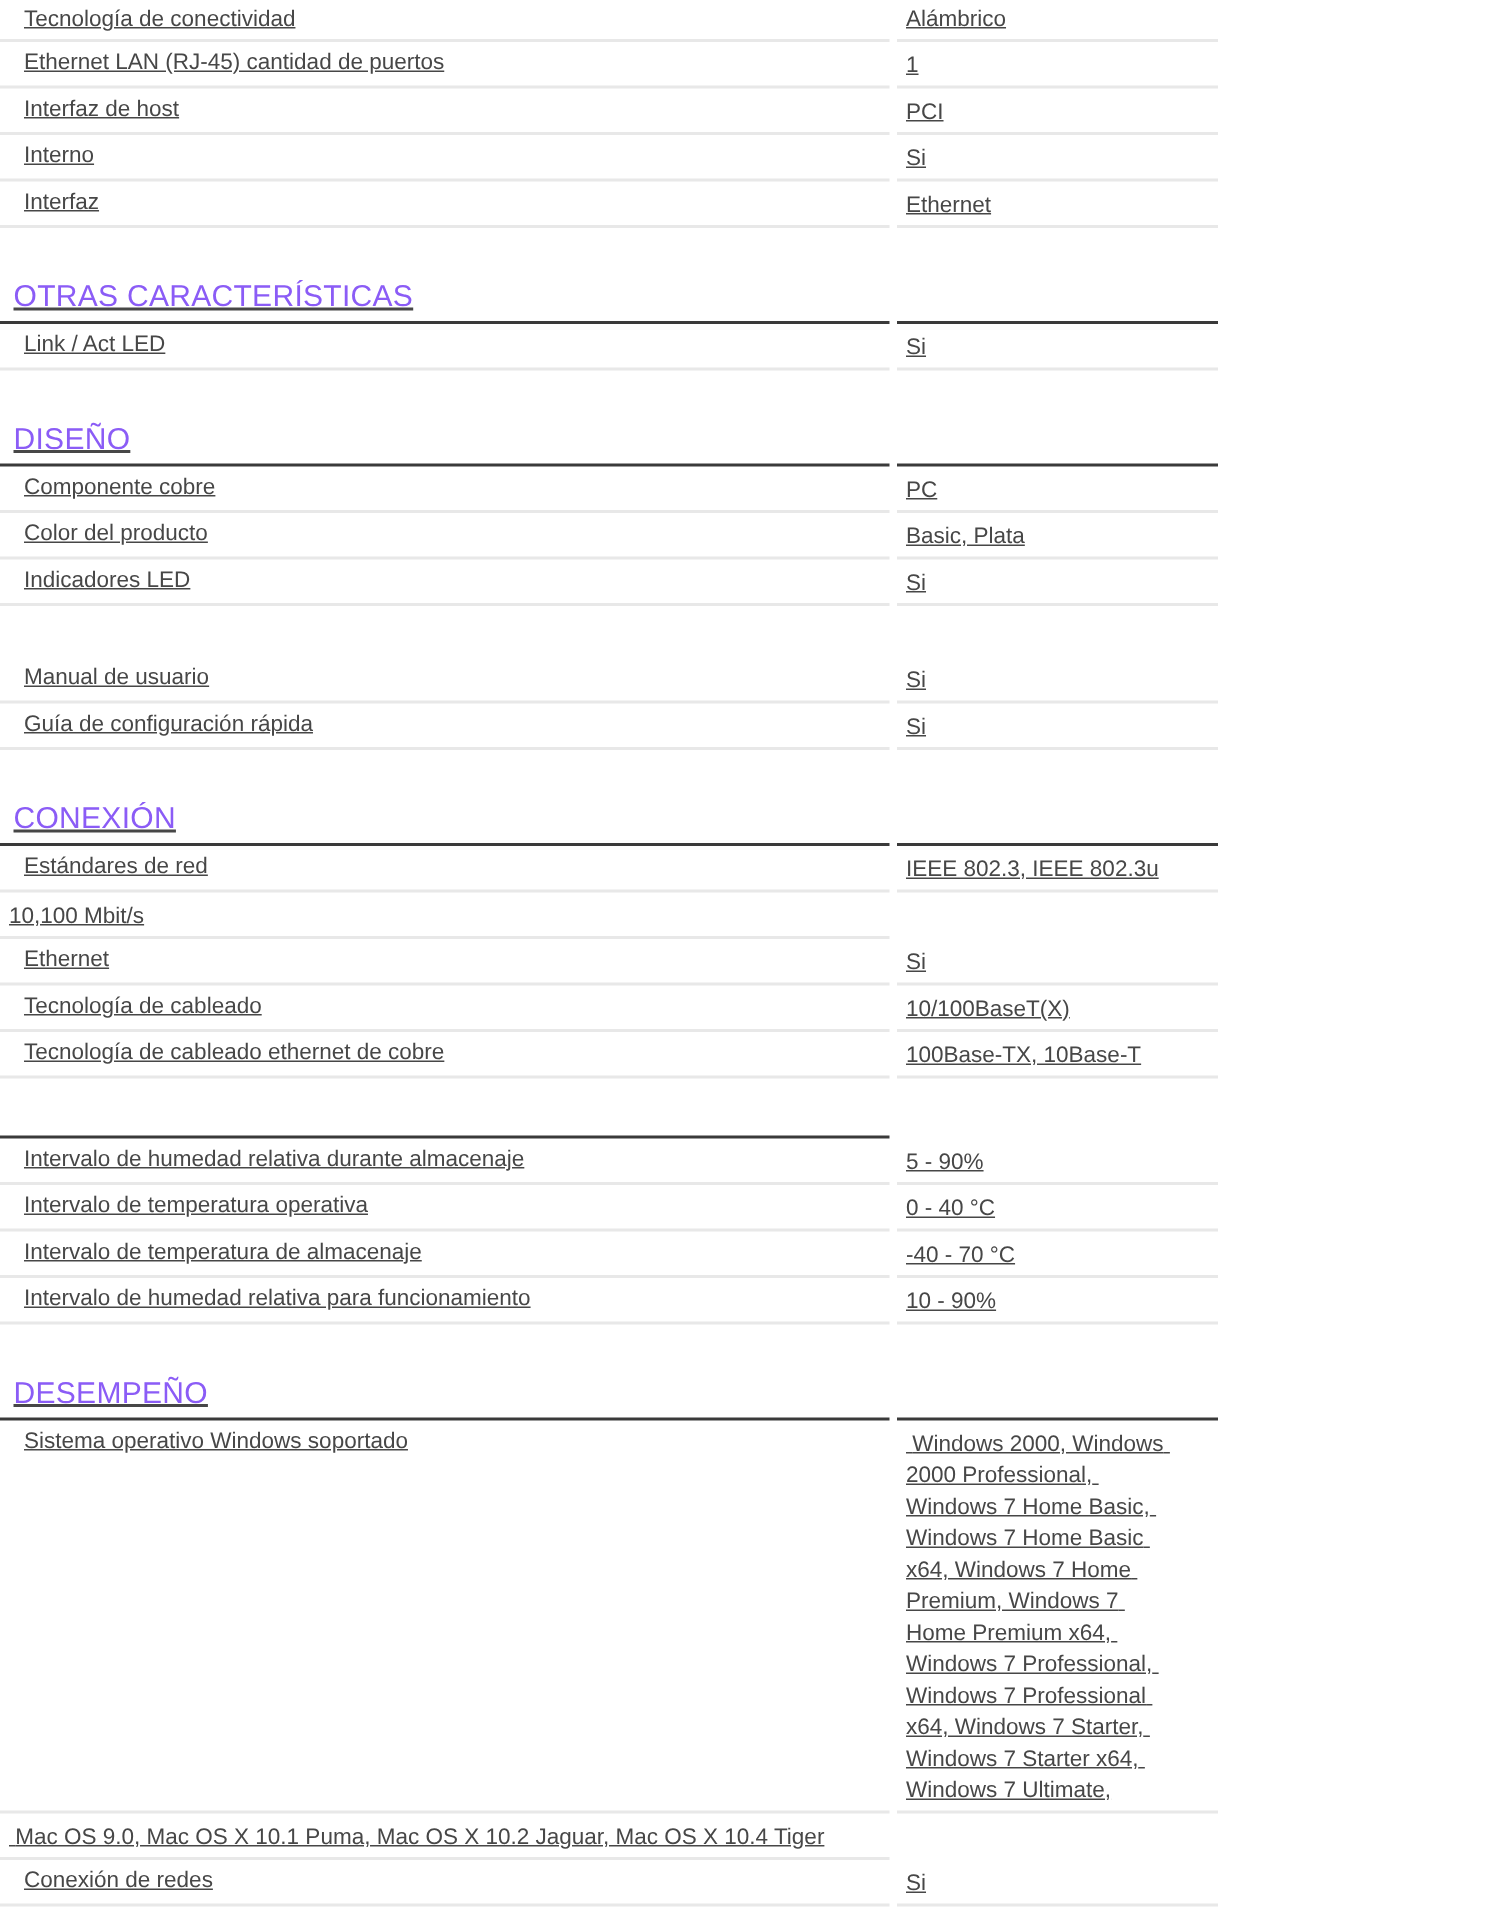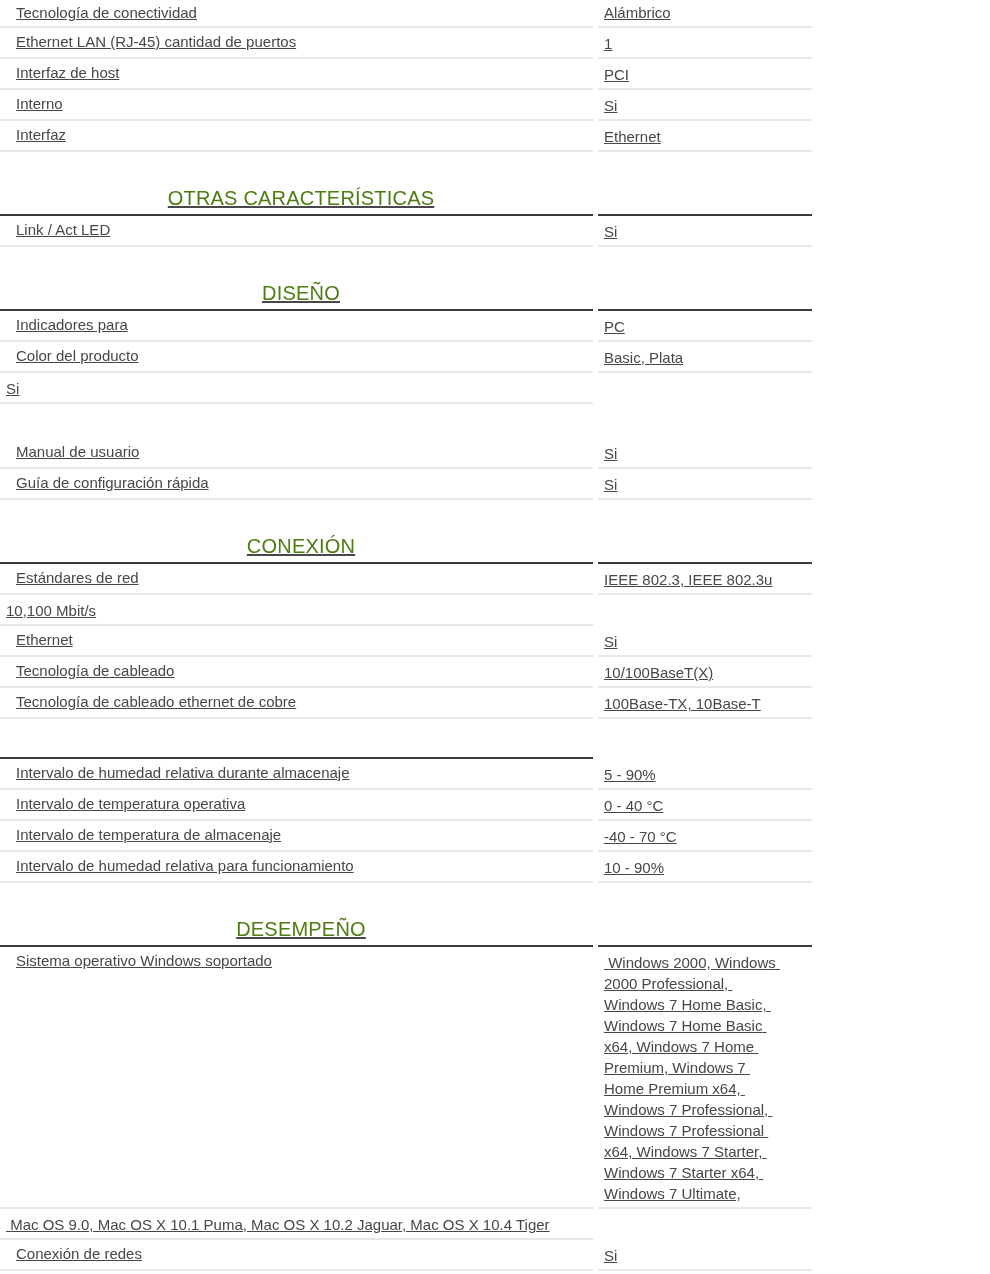--- a/index.html
+++ b/index.html
@@ -29,23 +29,22 @@
   .sec-head > div {
     border-bottom: 2px solid #3a3a3a;
     padding: 0 0 4px 0;
   }
   .sec-head h2 {
     margin: 0;
     padding-left: 9px;
     font-size: 20px;
     font-weight: 400;
     line-height: 24px;
-    color: #4d7c0f;
+    color: #8b5cf6;
     letter-spacing: 0.2px;
-    text-align: center;
   }
 
   .row {
     display: grid;
     grid-template-columns: 593px 1fr;
     column-gap: 5px;
   }
   .row > div {
     border-bottom: 2px solid #e8e8e8;
     line-height: 21px;
@@ -103,28 +102,29 @@
   </section>
 
   <section class="sec">
     <div class="sec-head">
       <div>
           <h2>DISEÑO</h2>
         </div>
       <div></div>
     </div>
     <div class="row">
-      <div class="lbl">Indicadores para</div>
+      <div class="lbl">Componente cobre</div>
       <div class="val">PC</div>
     </div>
     <div class="row">
       <div class="lbl">Color del producto</div>
       <div class="val">Basic, Plata</div>
     </div>
     <div class="row">
+      <div class="lbl">Indicadores LED</div>
       <div class="val">Si</div>
     </div>
   </section>
 
   <section class="sec">
     <div class="row">
       <div class="lbl">Manual de usuario</div>
       <div class="val">Si</div>
     </div>
     <div class="row">

